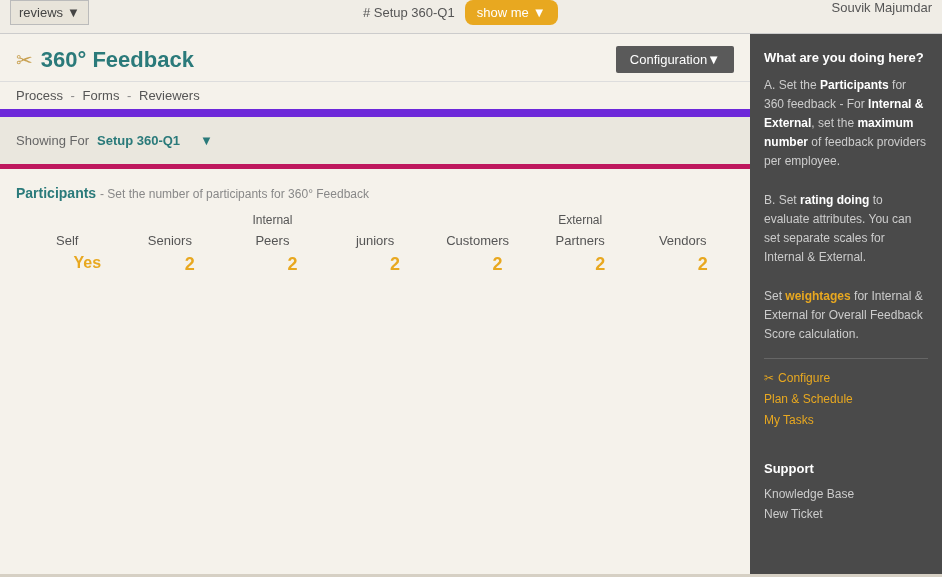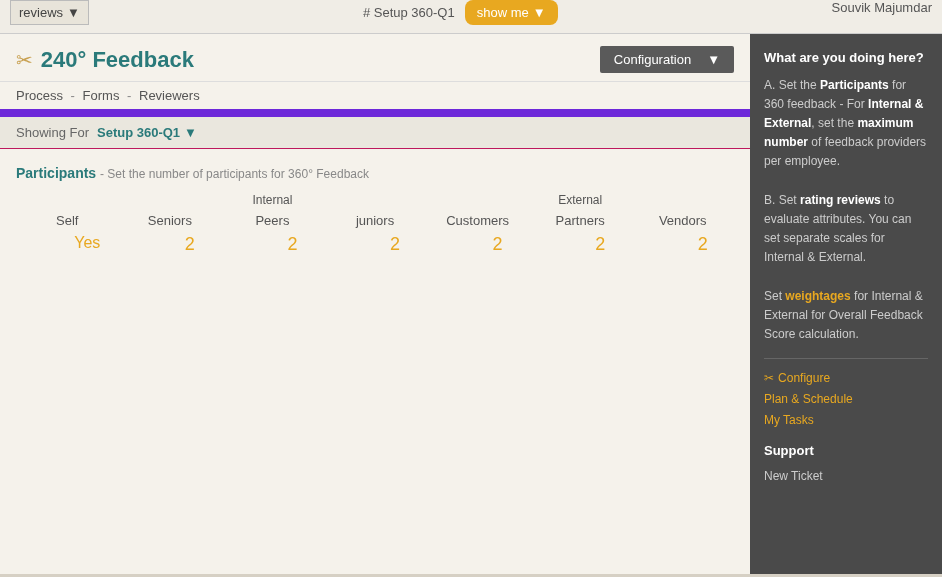--- a/index.html
+++ b/index.html
@@ -99,21 +99,21 @@
     }
     .config-btn {
       background: #5a5a5a;
       color: #fff;
       border: none;
       padding: 6px 14px;
       font-size: 13px;
       cursor: pointer;
       display: flex;
       align-items: center;
-      gap: 16px;
+      gap: 0;
       border-radius: 2px;
     }
 
     
     .breadcrumb-nav {
       padding: 6px 16px;
       background: #f5f2eb;
       border-bottom: 8px solid #6d28d9;
     }
     .breadcrumb-nav a {
@@ -122,39 +122,39 @@
       font-size: 13px;
     }
     .breadcrumb-nav span {
       color: #888;
       margin: 0 4px;
     }
 
     
     .showing-for-bar {
       background: #eae7de;
-      padding: 8px 16px;
+      padding: 16px 16px;
       display: flex;
       gap: 8px;
       font-size: 13px;
-      border-bottom: 1px solid #be185d;
+      border-bottom: 5px solid #be185d;
     }
     .showing-for-label {
       color: #666;
     }
     .showing-for-dropdown {
       background: transparent;
       border: none;
       color: #2a7a7a;
       font-size: 13px;
       font-weight: bold;
       cursor: pointer;
       display: flex;
       align-items: center;
-      gap: 4px;
+      gap: 20px;
     }
 
     
     .participants-section {
       padding: 16px;
     }
     .participants-header {
       font-size: 14px;
       color: #333;
       margin-bottom: 12px;
@@ -192,21 +192,21 @@
 
     .col-label {
       font-size: 13px;
       color: #555;
       text-align: center;
       margin-bottom: 6px;
     }
 
     .col-value {
       font-size: 18px;
-      font-weight: normal;
+      font-weight: bold;
       color: #e8a820;
       text-align: center;
       margin-left: 40px;
     }
 
     .col-value.yes {
       color: #e8a820;
       font-size: 16px;
     }
 
@@ -265,21 +265,21 @@
       font-size: 12px;
       margin-bottom: 3px;
       cursor: pointer;
       text-decoration: none;
     }
 
     .support-title {
       color: #fff;
       font-size: 13px;
       font-weight: bold;
-      margin: 12px 0 6px 0;
+      margin: 30px 0 6px 0;
     }
 
     .support-link {
       display: block;
       color: #ccc;
       font-size: 12px;
       margin-bottom: 2px;
       cursor: pointer;
       text-decoration: none;
     }
@@ -310,21 +310,21 @@
   <div class="top-bar-right">Souvik Majumdar</div>
 </div>
 
 <div class="main-area">
 
   <div class="left-content">
 
     <div class="page-header">
       <div class="page-title">
         <span class="scissors-icon">✂</span>
-        <h1>240° Feedback</h1>
+        <h1>360° Feedback</h1>
       </div>
       <button class="config-btn">
         <span>Configuration</span>
         <span>▼</span>
       </button>
     </div>
 
     <div class="breadcrumb-nav">
       <a href="#">Process</a>
       <span>-</span>
@@ -396,40 +396,41 @@
 
   </div>
 
   <div class="right-sidebar">
 
     <div class="sidebar-section-title">What are you doing here?</div>
 
     <div class="sidebar-body">
       <p>A. Set the <b>Participants</b> for 360 feedback - For <b>Internal &amp; External</b>, set the <b>maximum number</b> of feedback providers per employee.</p>
       <br>
-      <p>B. Set <b>rating reviews</b> to evaluate attributes. You can set separate scales for Internal &amp; External.</p>
+      <p>B. Set <b>rating doing</b> to evaluate attributes. You can set separate scales for Internal &amp; External.</p>
       <br>
       <p>Set <span class="highlight-link">weightages</span> for Internal &amp; External for Overall Feedback Score calculation.</p>
     </div>
 
     <hr class="sidebar-divider">
 
 
     <a href="#" class="quick-link">
       <span>✂</span>
       <span>Configure</span>
     </a>
     <a href="#" class="quick-link">
       <span>Plan &amp; Schedule</span>
     </a>
     <a href="#" class="quick-link">
       <span>My Tasks</span>
     </a>
 
     <div class="support-title">Support</div>
 
+    <a href="#" class="support-link">Knowledge Base</a>
     <a href="#" class="support-link">New Ticket</a>
 
   </div>
 
 </div>
 
 <div class="bottom-area"></div>
 
 </body></html>

